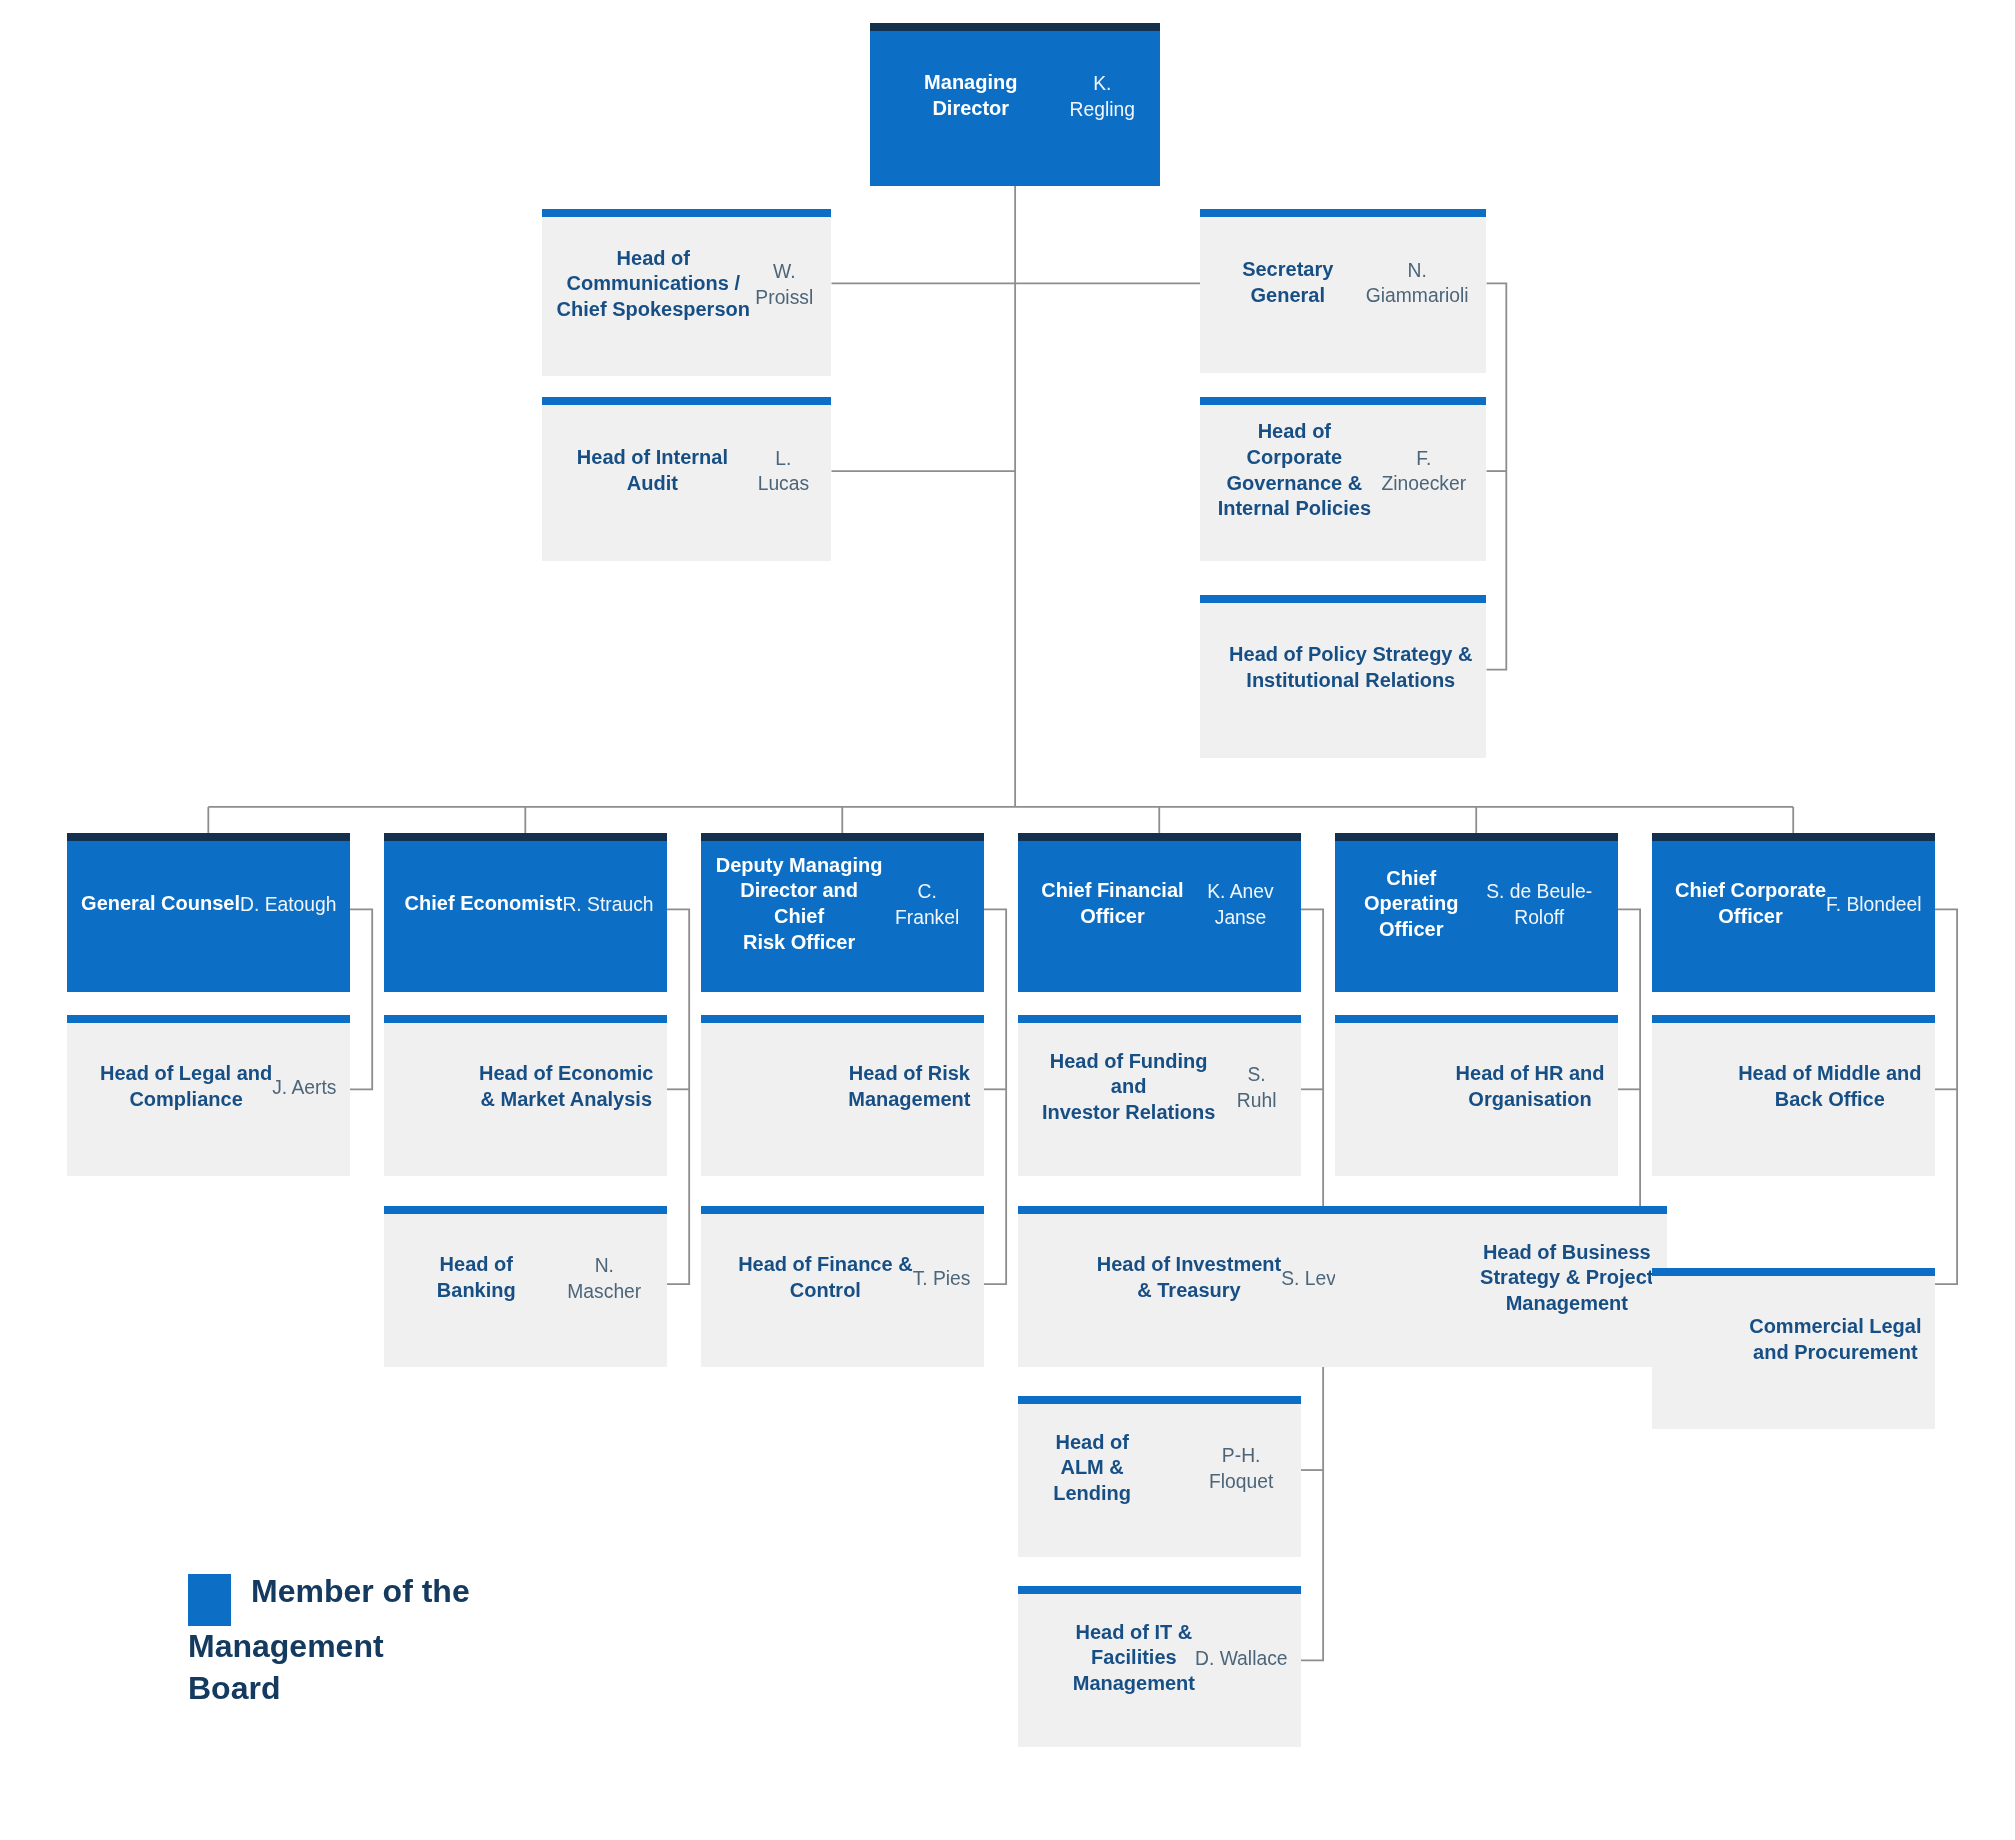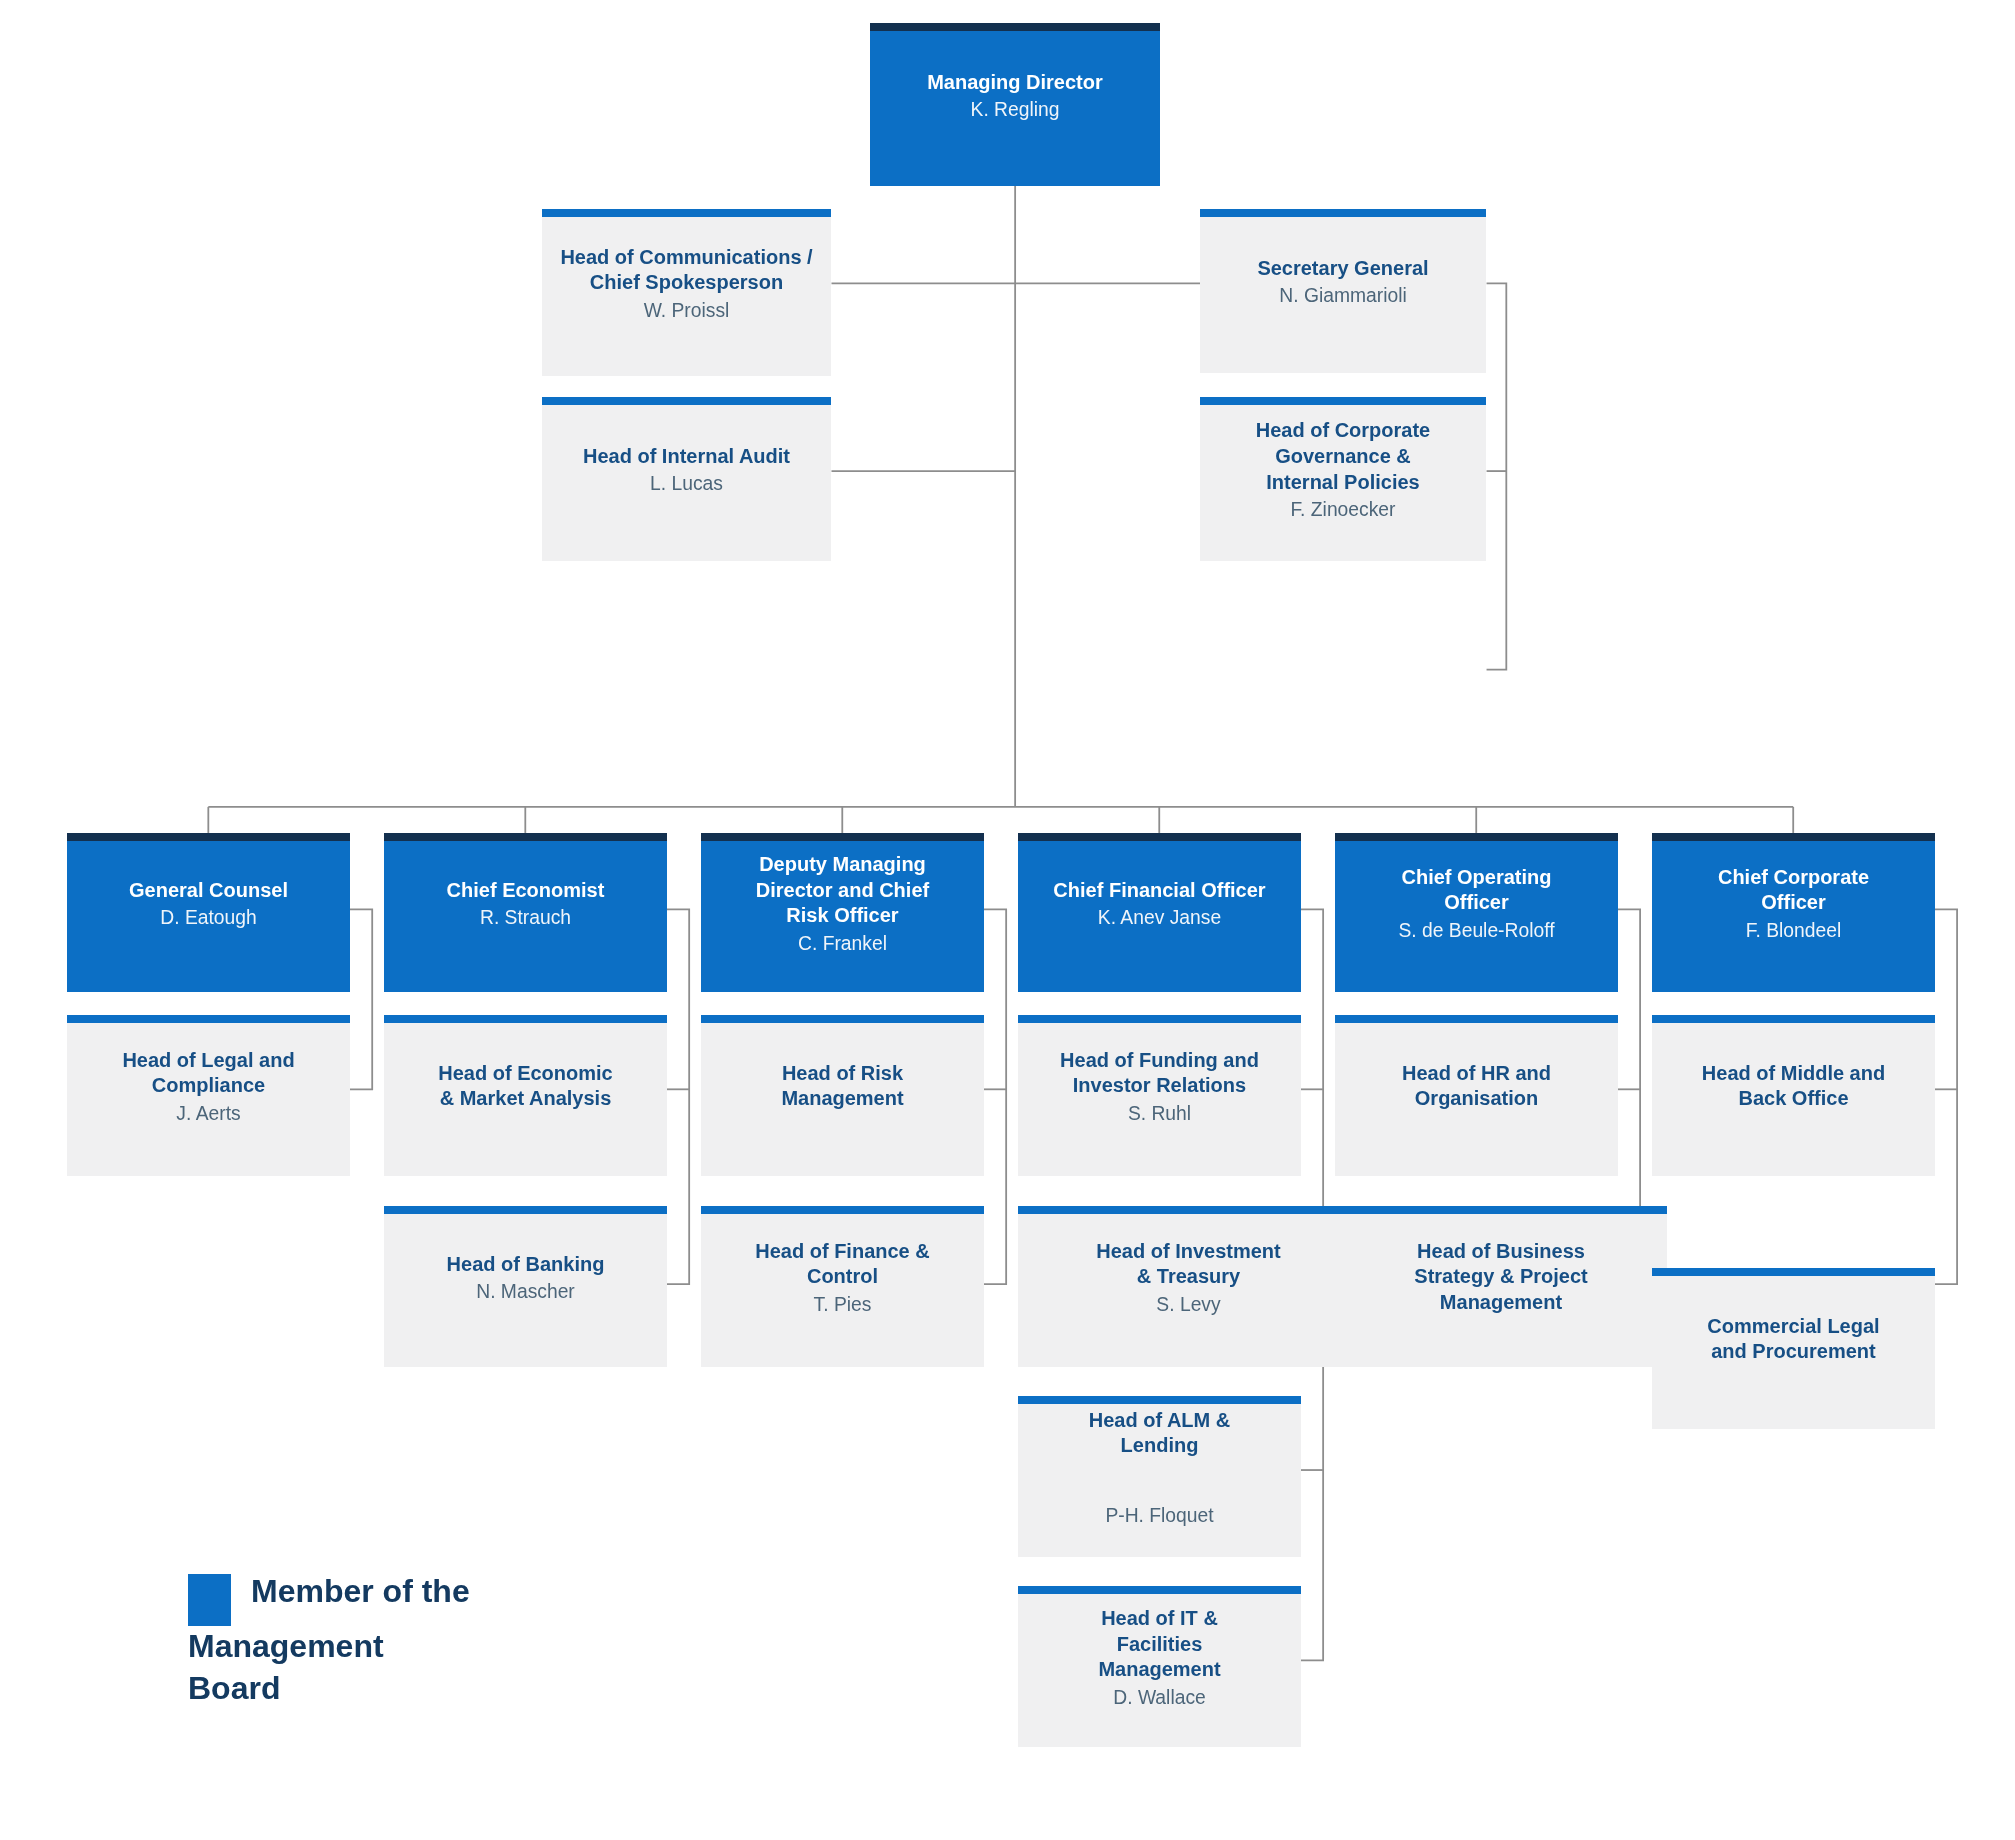--- a/index.html
+++ b/index.html
@@ -14,21 +14,21 @@
   }
   html,body{margin:0;padding:0;background:#ffffff;}
   .stage{
     position:relative;width:2015px;height:1841px;background:#ffffff;
     font-family:"Liberation Sans",sans-serif;overflow:hidden;
   }
   .wires{position:absolute;left:0;top:0;width:2015px;height:1841px;}
   .wires path{stroke:var(--line-gray);stroke-width:4;fill:none;}
   .box{
     position:absolute;box-sizing:border-box;
-    display:flex;flex-direction:column;align-items:center;justify-content:center;
+    display:flex;flex-direction:row;align-items:center;justify-content:flex-end;
     text-align:center;padding:18px 13.5px 35px 13.5px;
   }
   .strip{position:absolute;top:0;left:0;right:0;height:8px;}
   .box.blue{background:var(--board-blue);}
   .box.blue .strip{background:var(--navy-strip);}
   .box.gray{background:var(--gray-bg);}
   .box.gray .strip{background:var(--board-blue);}
   .title{font-weight:bold;font-size:20px;line-height:1.28;white-space:pre-line;}
   .box.blue .title{color:#ffffff;}
   .box.gray .title{color:var(--gray-title);}
@@ -101,20 +101,26 @@
     <div class="title">Secretary General</div>
     <div class="name">N. Giammarioli</div>
   </div>
   <div class="box gray" style="left:1200px;top:397px;width:286px;height:164px;">
     <span class="strip"></span>
     <div class="title">Head of Corporate
 Governance &amp;
 Internal Policies</div>
     <div class="name">F. Zinoecker</div>
   </div>
+  <div class="box gray" style="left:1200px;top:595px;width:286px;height:163px;">
+    <span class="strip"></span>
+    <div class="title">Head of Policy Strategy &amp;
+Institutional Relations</div>
+    <div class="name"></div>
+  </div>
 
   <div class="box blue" style="left:67px;top:833px;width:283px;height:159px;">
     <span class="strip"></span>
     <div class="title">General Counsel</div>
     <div class="name">D. Eatough</div>
   </div>
   <div class="box blue" style="left:384px;top:833px;width:283px;height:159px;">
     <span class="strip"></span>
     <div class="title">Chief Economist</div>
     <div class="name">R. Strauch</div>

